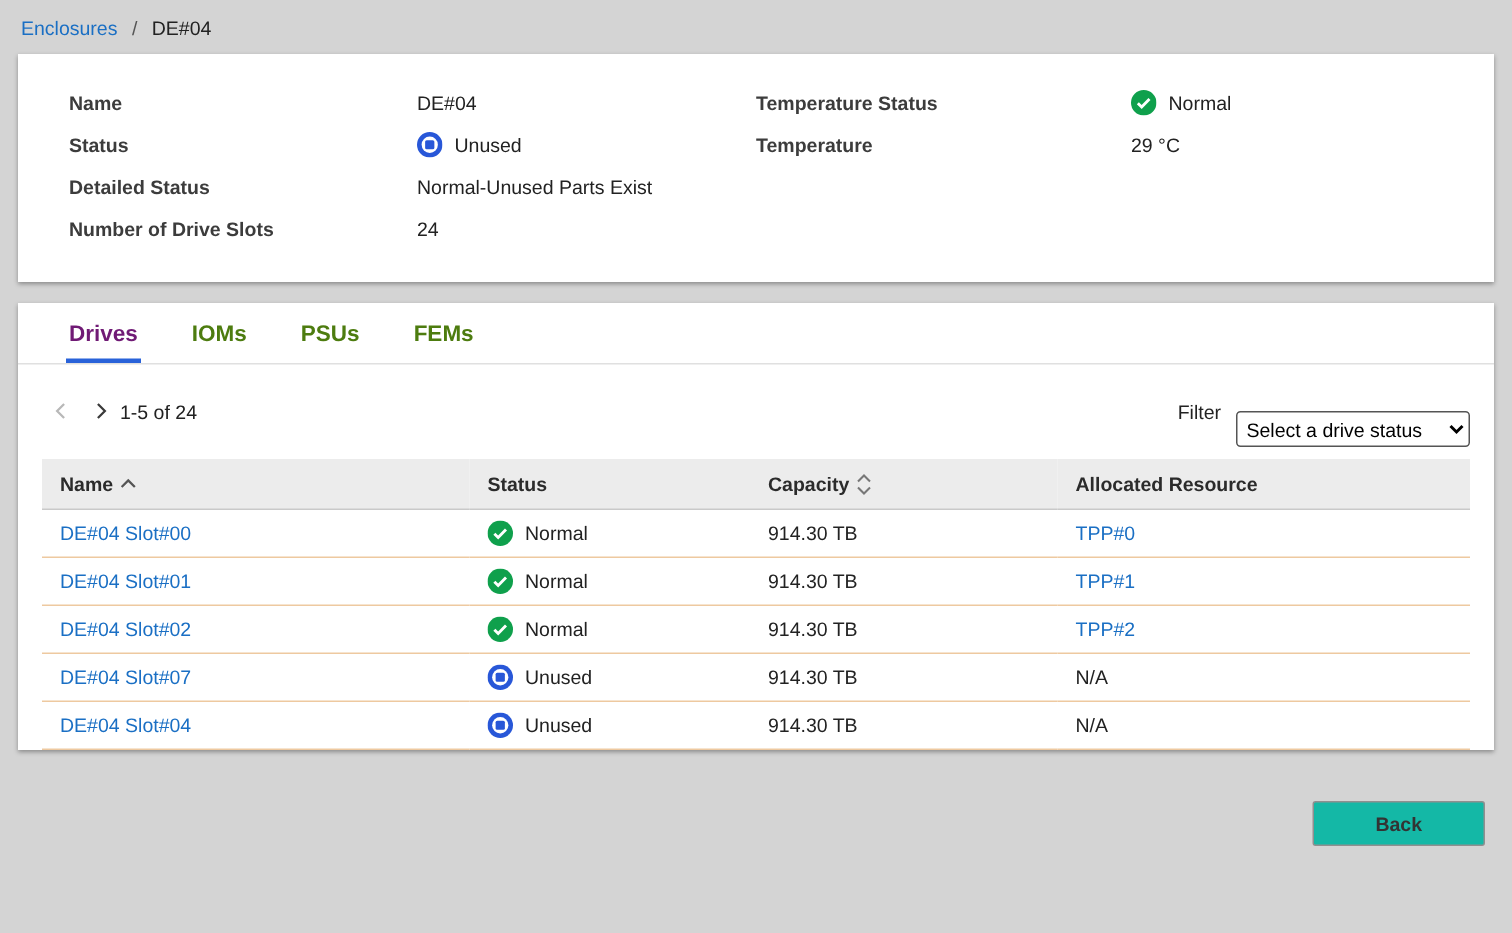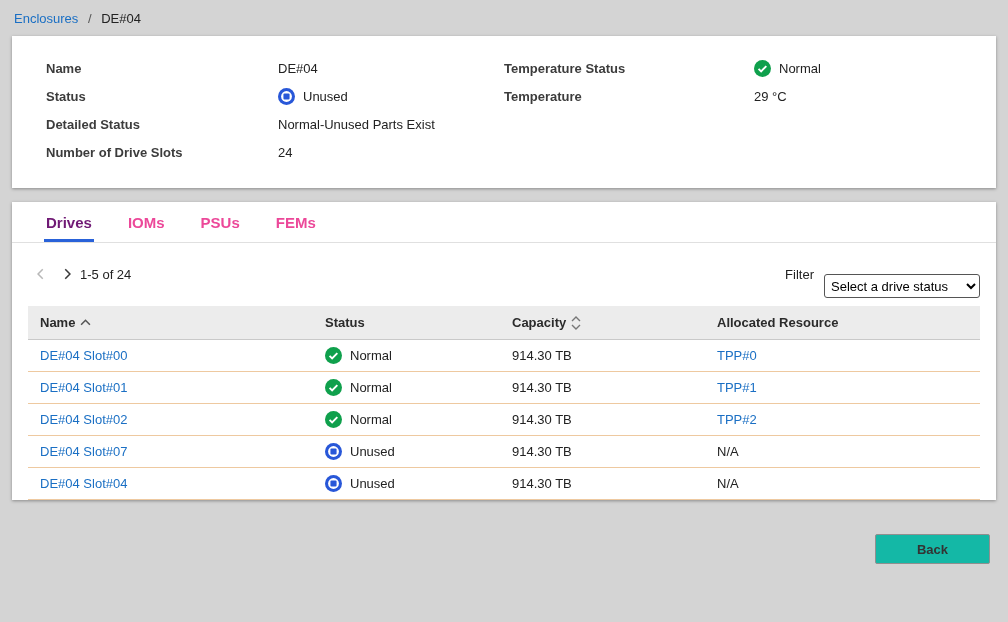--- a/index.html
+++ b/index.html
@@ -23,21 +23,21 @@
   .details-card { display:flex; padding:18px 34px 22px; }
   .details-col { width:50%; }
   .drow { display:flex; align-items:center; min-height:28px; }
   .dlabel { width:232px; font-weight:bold; color:#3c3c3c; flex-shrink:0; }
   .details-col.right .dlabel { width:250px; }
   .dvalue { display:flex; align-items:center; color:#222; }
   .st-icon { width:17px; height:17px; margin-right:8px; flex-shrink:0; }
   
   .tabs { display:flex; border-bottom:1px solid #e0e0e0; padding-left:32px; }
   .tab {
-    font-size:15px; font-weight:bold; color:#ec4899;
+    font-size:15px; font-weight:bold; color:#4d7c0f;
     padding:12px 2px 8px; margin-right:32px;
     border-bottom:3px solid transparent; cursor:pointer;
   }
   .tab.active { color:#701a75; border-bottom-color:#2962d9; }
   
   .toolbar { display:flex; align-items:center; padding:7px 16px 6px; }
   .chev { width:26px; height:24px; display:flex; align-items:center; justify-content:center; cursor:pointer; }
   .chev svg { width:14px; height:14px; }
   .range { margin-left:0; color:#222; }
   .spacer { flex:1; }

